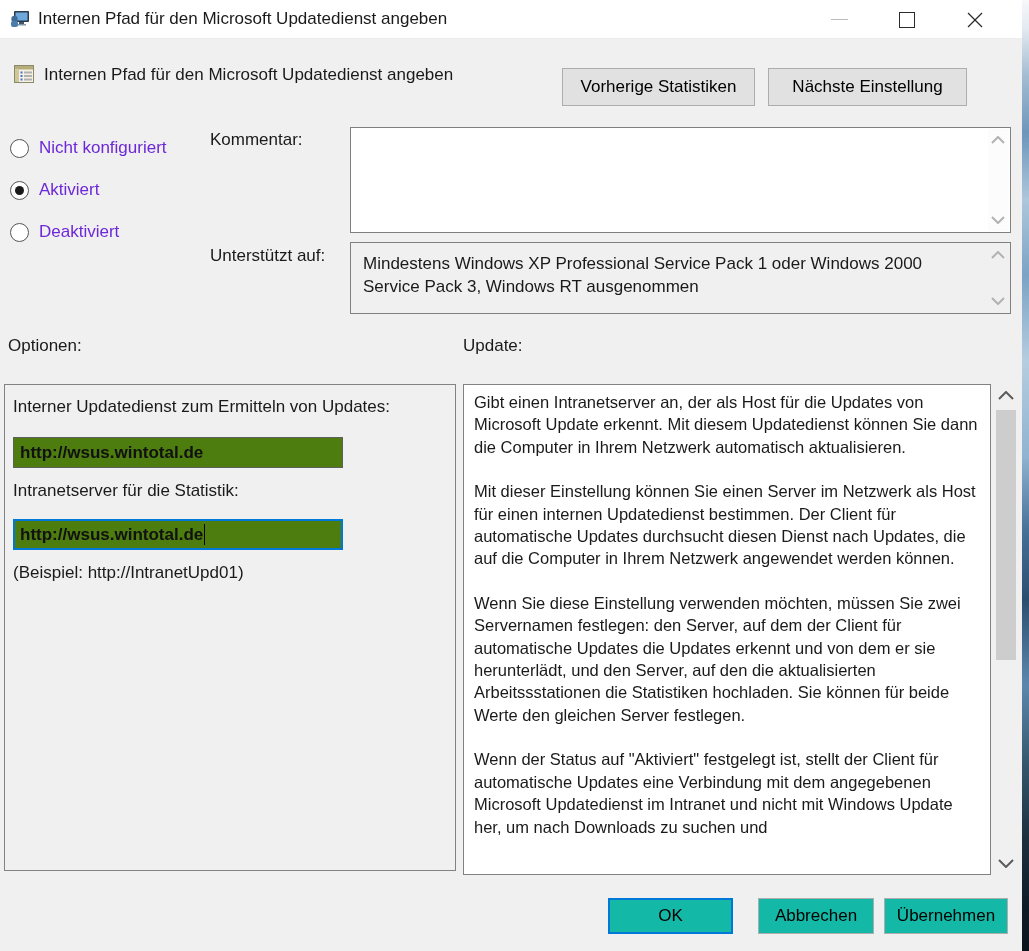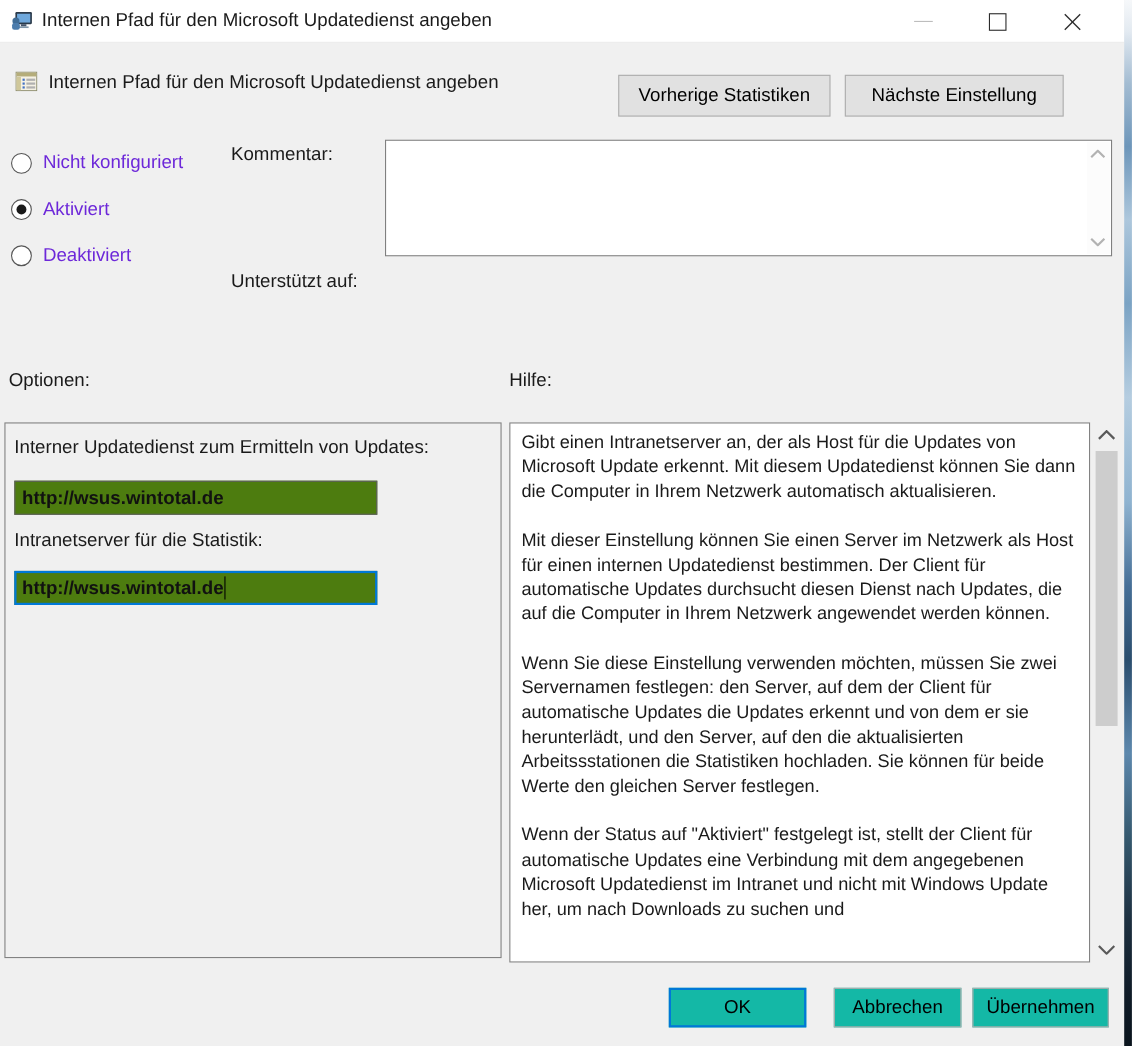--- a/index.html
+++ b/index.html
@@ -205,34 +205,46 @@
       <svg class="up" width="14" height="8" viewBox="0 0 14 8">
         <polyline points="1,7 7,1 13,7" fill="none" stroke="#b2b2b2" stroke-width="2"></polyline>
       </svg>
       <svg class="down" width="14" height="8" viewBox="0 0 14 8">
         <polyline points="1,1 7,7 13,1" fill="none" stroke="#b2b2b2" stroke-width="2"></polyline>
       </svg>
     </div>
   </div>
 
   <div class="field-label lbl-supported">Unterstützt auf:</div>
+  <div class="supported-box">
+    <span>Mindestens Windows XP Professional Service Pack 1 oder Windows 2000 Service Pack 3, Windows RT ausgenommen</span>
+    <div class="scrollstub">
+      <svg class="up" width="14" height="8" viewBox="0 0 14 8">
+        <polyline points="1,7 7,1 13,7" fill="none" stroke="#b2b2b2" stroke-width="2"></polyline>
+      </svg>
+      <svg class="down" width="14" height="8" viewBox="0 0 14 8">
+        <polyline points="1,1 7,7 13,1" fill="none" stroke="#b2b2b2" stroke-width="2"></polyline>
+      </svg>
+    </div>
+  </div>
 
   <div class="field-label lbl-options">Optionen:</div>
-  <div class="field-label lbl-help">Hilfe:</div>
+  <div class="field-label lbl-help">Update:</div>
 
   <div class="options-panel">
     <div class="opt-label opt-label-1">Interner Updatedienst zum Ermitteln von Updates:</div>
     <div class="textbox textbox-1">
       <span>http://wsus.wintotal.de</span>
     </div>
     <div class="opt-label opt-label-2">Intranetserver für die Statistik:</div>
     <div class="textbox textbox-2">
       <span>http://wsus.wintotal.de</span>
       <span class="caret"></span>
     </div>
+    <div class="opt-label opt-example">(Beispiel: http://IntranetUpd01)</div>
   </div>
 
   <div class="help-panel" id="help-text">
       <p>Gibt einen Intranetserver an, der als Host für die Updates von Microsoft Update erkennt. Mit diesem Updatedienst können Sie dann die Computer in Ihrem Netzwerk automatisch aktualisieren.</p>
       <p>Mit dieser Einstellung können Sie einen Server im Netzwerk als Host für einen internen Updatedienst bestimmen. Der Client für automatische Updates durchsucht diesen Dienst nach Updates, die auf die Computer in Ihrem Netzwerk angewendet werden können.</p>
       <p>Wenn Sie diese Einstellung verwenden möchten, müssen Sie zwei Servernamen festlegen: den Server, auf dem der Client für automatische Updates die Updates erkennt und von dem er sie herunterlädt, und den Server, auf den die aktualisierten Arbeitssstationen die Statistiken hochladen. Sie können für beide Werte den gleichen Server festlegen.</p>
       <p>Wenn der Status auf "Aktiviert" festgelegt ist, stellt der Client für automatische Updates eine Verbindung mit dem angegebenen Microsoft Updatedienst im Intranet und nicht mit Windows Update her, um nach Downloads zu suchen und</p>
     </div>
   <div class="help-scrollbar">
     <svg class="arrow up" width="16" height="9" viewBox="0 0 16 9">

